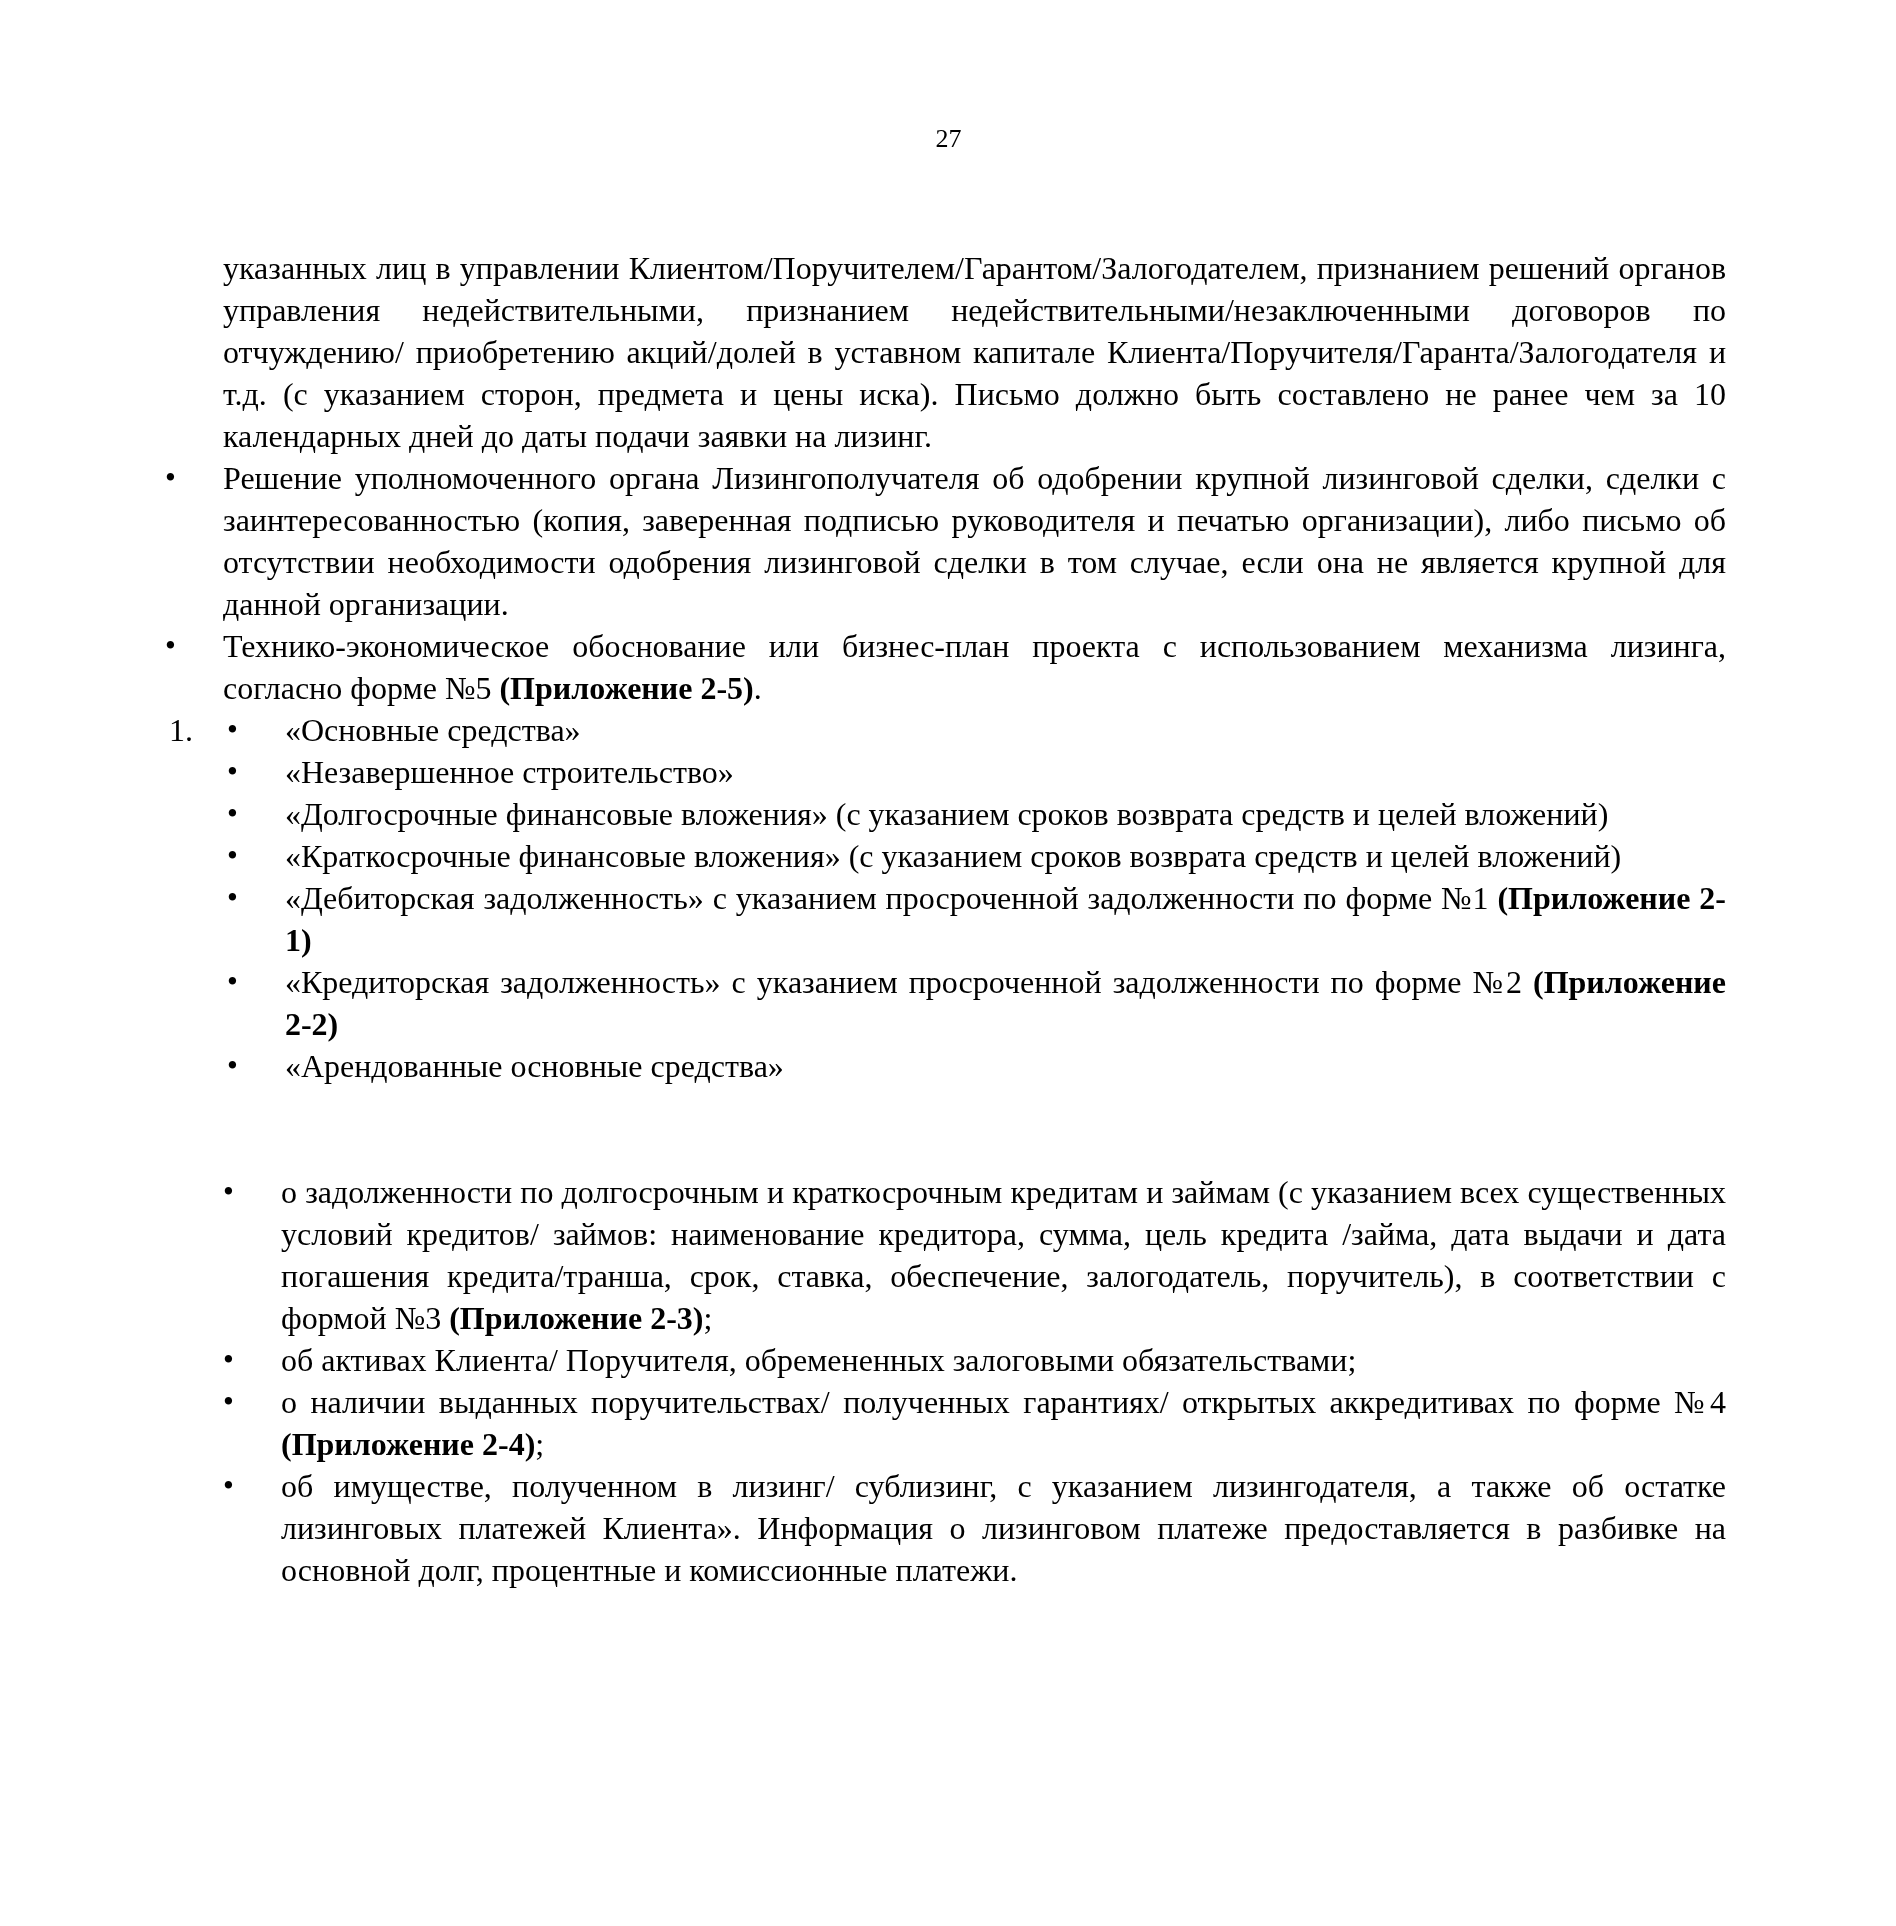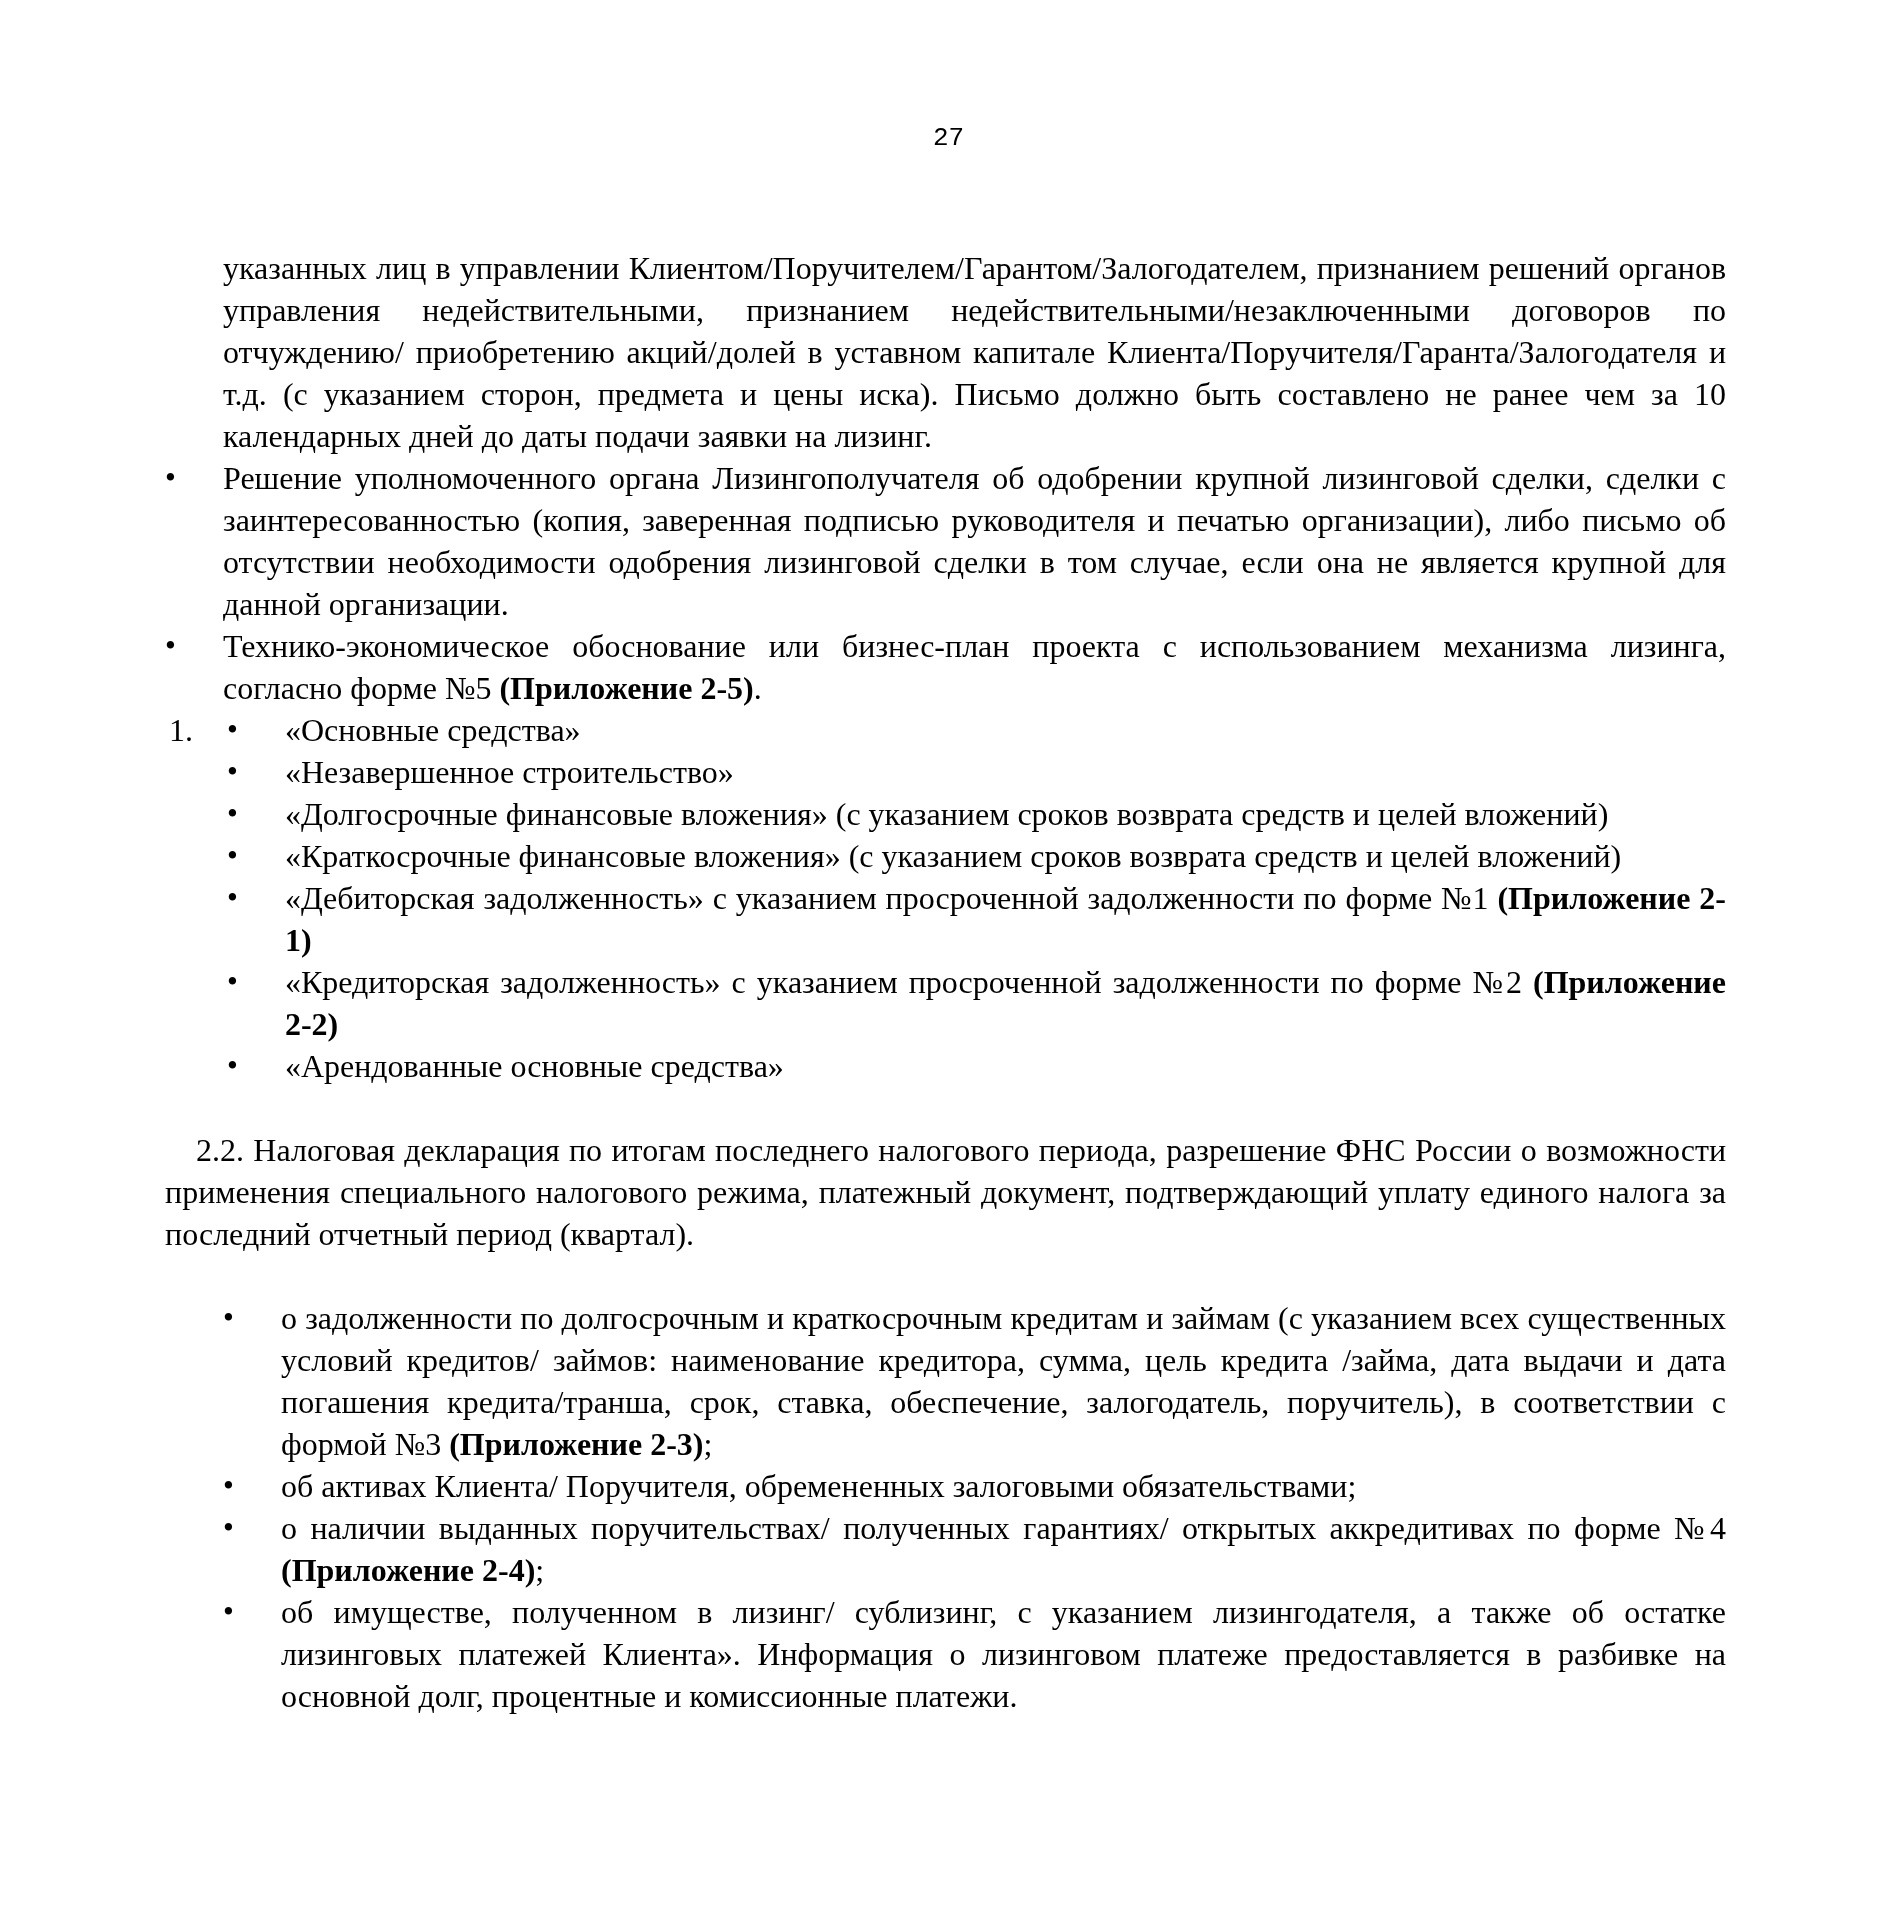--- a/index.html
+++ b/index.html
@@ -3,21 +3,21 @@
 <meta charset="utf-8">
 <style>
   html, body { margin: 0; padding: 0; background: #ffffff; }
   body {
     width: 1897px; height: 2711px; position: relative; overflow: hidden;
     font-family: "Liberation Serif", "DejaVu Serif", serif;
     color: #000; font-size: 32px; line-height: 42px;
   }
   .page-num {
     position: absolute; top: 123px; left: 0; width: 1897px; text-align: center;
-    font-family: Liberation Mono, monospace; font-size: 26px; line-height: 31px;
+    font-family: Liberation Serif, serif; font-size: 26px; line-height: 31px;
   }
   .content { position: absolute; left: 223px; top: 247px; width: 1503px; }
   .j { text-align: justify; text-align-last: left; }
   .para { margin: 0; }
   .bullet-row { display: flex; align-items: flex-start; }
   .bullet { width: 58px; flex: 0 0 58px; font-size: 31px; }
   .bullet-sub { width: 58px; flex: 0 0 58px; font-size: 31px; }
   .bullet-text { flex: 1; }
   .num-row { display: flex; align-items: flex-start; }
   .num { width: 58px; flex: 0 0 58px; }
@@ -76,21 +76,20 @@
         <div class="bullet-row">
             <span class="bullet-sub">•</span>
             <span class="bullet-text j">«Арендованные основные средства»</span>
           </div>
       </div>
     </div>
   </div>
 
   <div class="gap-md"></div>
 
-  <p class="para j first-indent-lg" style="margin-left:-58px;">2.2. Налоговая декларация по итогам последнего налогового периода, разрешение ФНС России о возможности применения специального налогового режима, платежный документ, подтверждающий уплату единого налога за последний отчетный период (квартал).</p>
 
   <div class="gap-md"></div>
 
   <div>
     <div class="bullet-row">
         <span class="bullet-sub">•</span>
         <span class="bullet-text j"><span>о задолженности по долгосрочным и краткосрочным кредитам и займам (с указанием всех существенных условий кредитов/ займов: наименование кредитора, сумма, цель кредита /займа, дата выдачи и дата погашения кредита/транша, срок, ставка, обеспечение, залогодатель, поручитель), в соответствии с формой №3 </span><b>(Приложение 2-3)</b><span>;</span></span>
       </div>
     <div class="bullet-row">
         <span class="bullet-sub">•</span>

